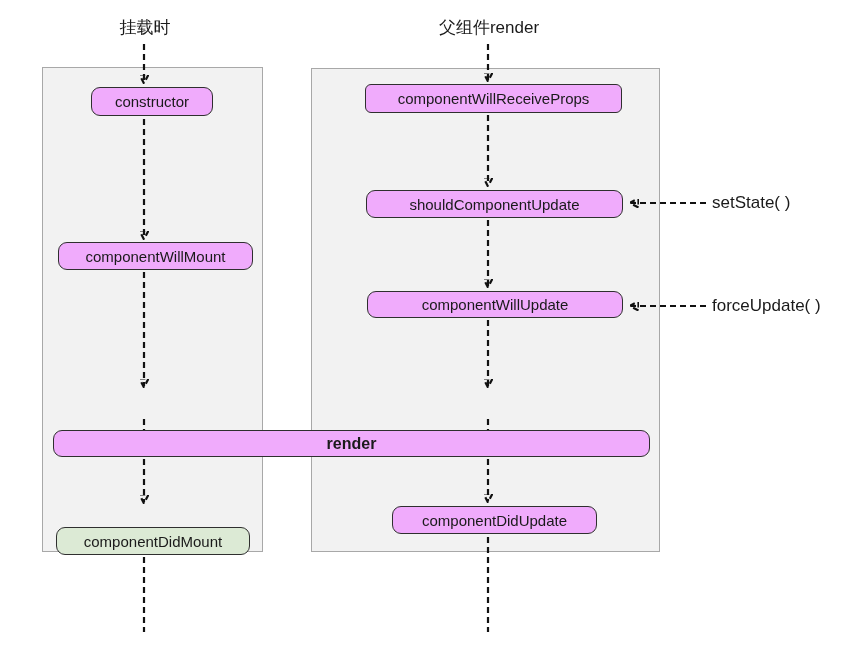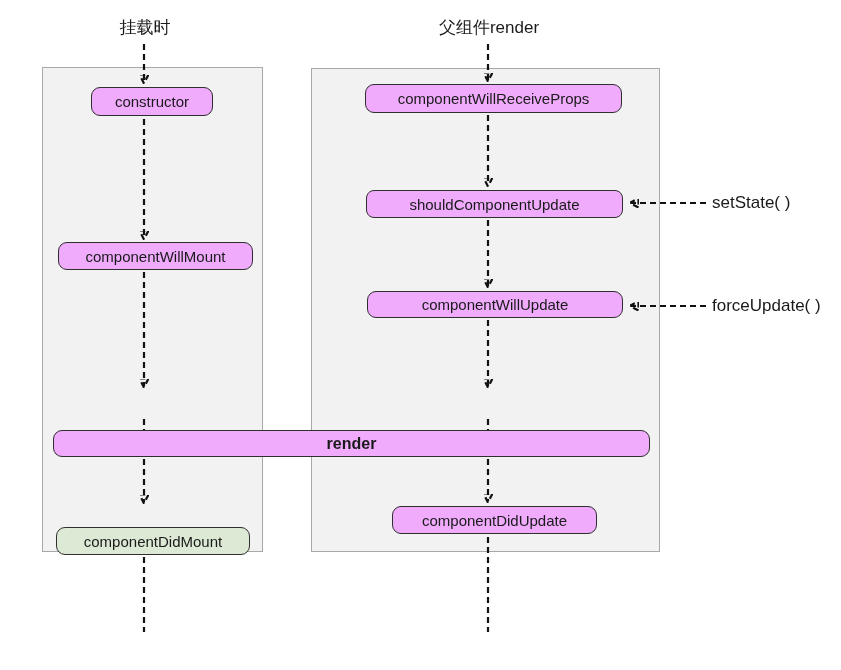--- a/index.html
+++ b/index.html
@@ -86,22 +86,22 @@
     <path d="M706,203 H631" marker-end="url(#ah)"></path>
     <path d="M706,306 H631" marker-end="url(#ah)"></path>
   </svg>
 
   <div class="col-title" style="left:145px;top:18px;">挂载时</div>
   <div class="col-title" style="left:489px;top:18px;">父组件render</div>
 
   <div class="node" style="left:91px;top:87px;width:122px;height:29px;">constructor</div>
   <div class="node" style="left:58px;top:242px;width:195px;height:28px;">componentWillMount</div>
 
-  <div class="node" style="left:365px;top:84px;width:257px;height:29px;">componentWillReceiveProps</div>
-  <div class="node" style="left:366px;top:190px;width:257px;height:28px;border-radius:8px;">shouldComponentUpdate</div>
+  <div class="node" style="left:365px;top:84px;width:257px;height:29px;border-radius:6px;">componentWillReceiveProps</div>
+  <div class="node" style="left:366px;top:190px;width:257px;height:28px;">shouldComponentUpdate</div>
   <div class="node" style="left:367px;top:291px;width:256px;height:27px;">componentWillUpdate</div>
 
   <div class="node bold" style="left:53px;top:390px;width:597px;height:27px;margin-top:40px;">render</div>
 
   <div class="node green" style="left:56px;top:507px;width:194px;height:28px;">componentDidMount</div>
   <div class="node" style="left:392px;top:506px;width:205px;height:28px;">componentDidUpdate</div>
 
 
   <div class="side-label" style="left:712px;top:193px;">setState( )</div>
   <div class="side-label" style="left:712px;top:296px;">forceUpdate( )</div>

